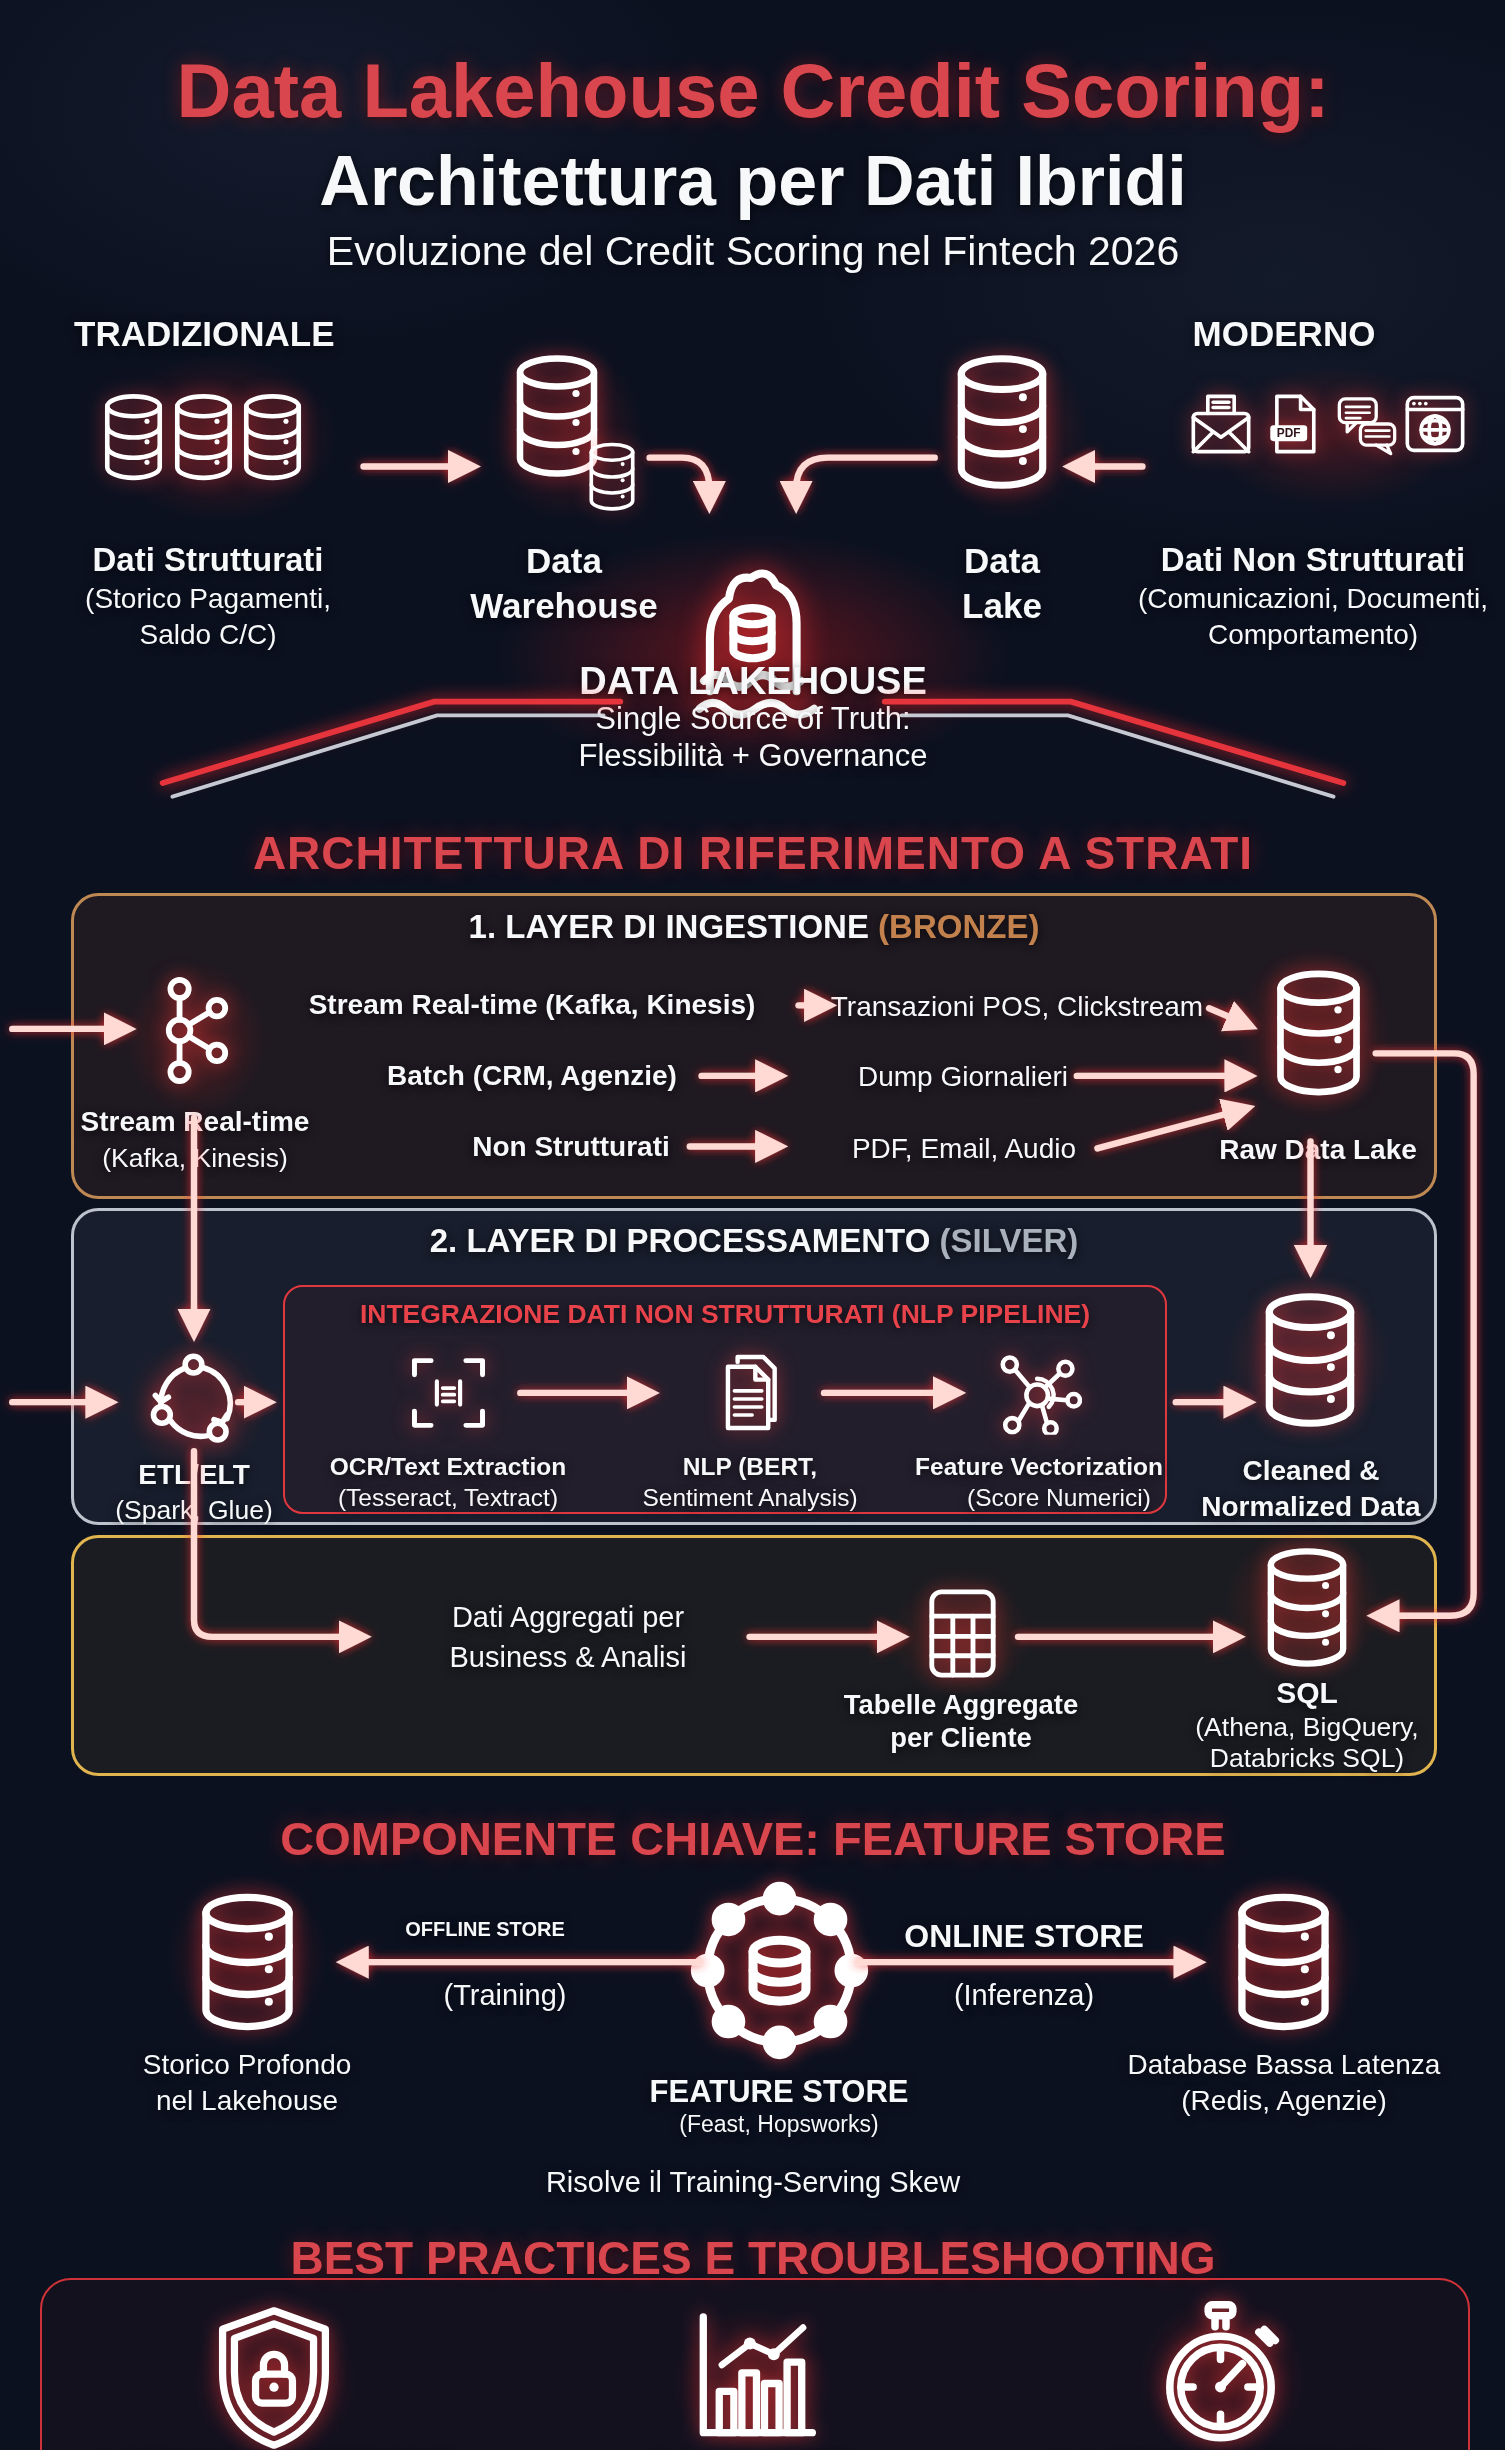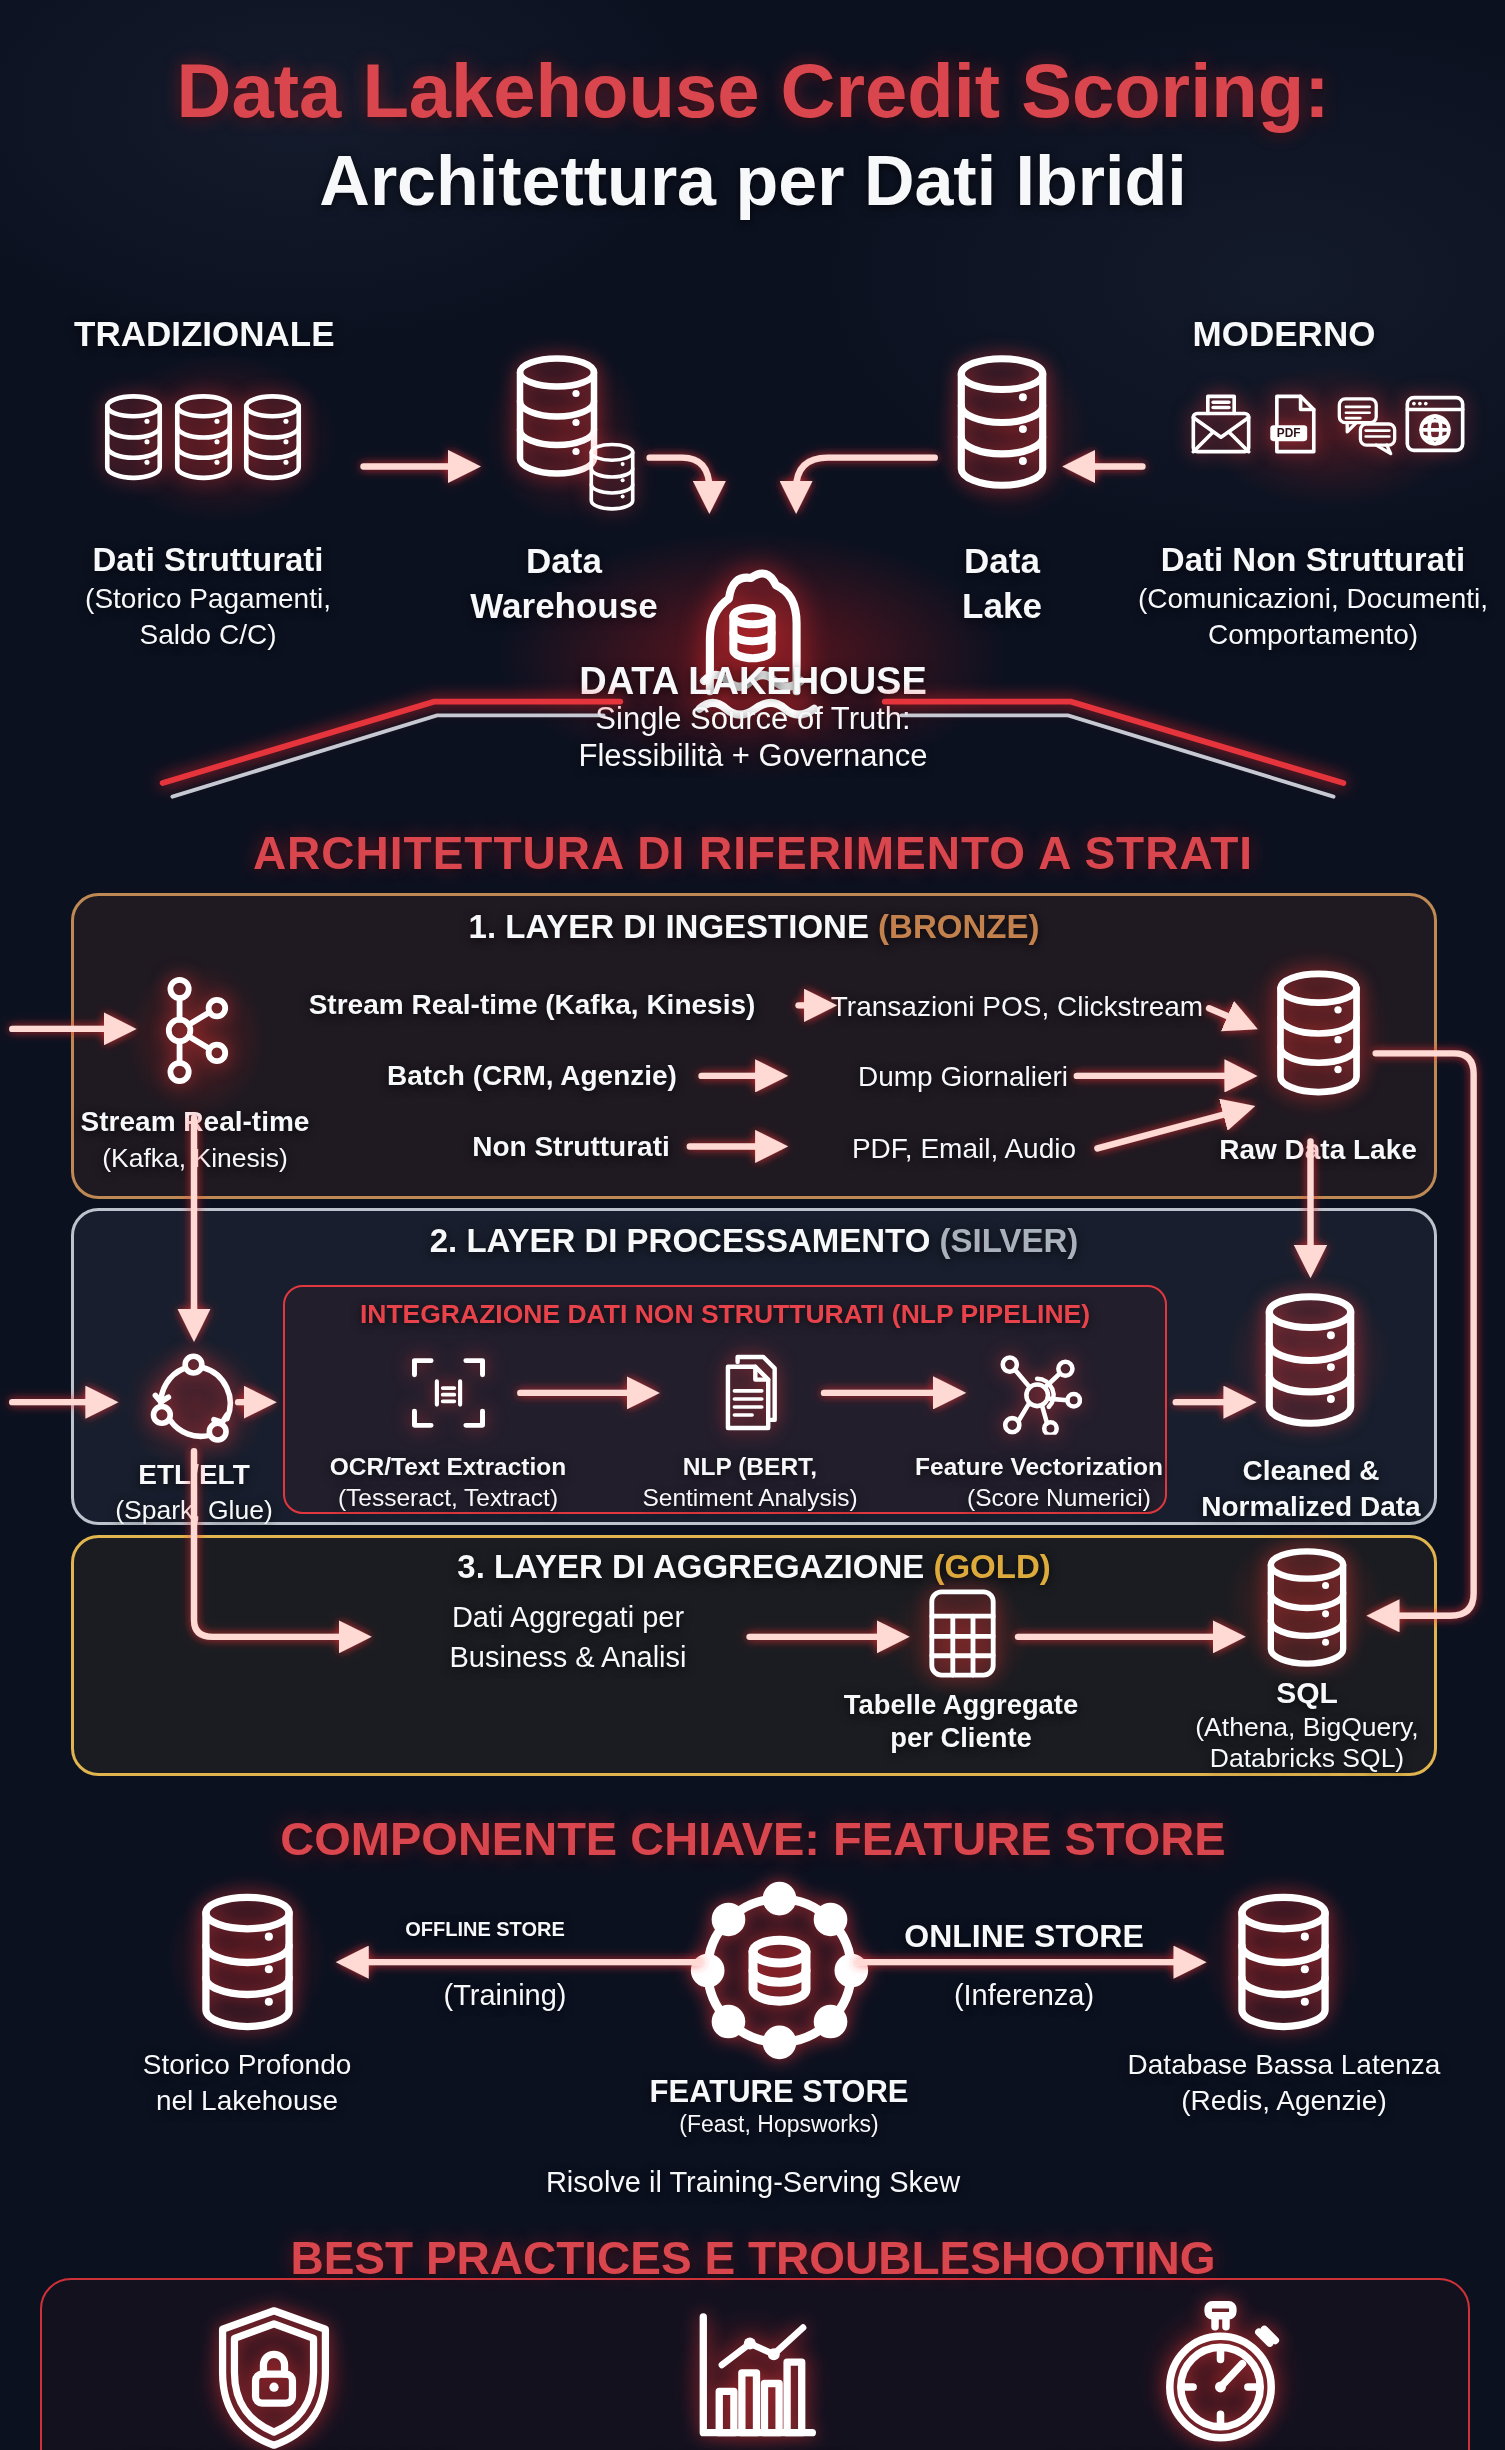--- a/index.html
+++ b/index.html
@@ -215,20 +215,21 @@
   <div class="glow" style="left:862px;top:1553px;width:196px;height:167px;background:radial-gradient(closest-side,rgba(150,30,30,.35),transparent 72%)"></div>
   <div class="glow" style="left:137px;top:1842px;width:221px;height:230px;background:radial-gradient(closest-side,rgba(160,30,30,.45),transparent 72%)"></div>
   <div class="glow" style="left:647px;top:1838px;width:265px;height:265px;background:radial-gradient(closest-side,rgba(160,30,30,.45),transparent 72%)"></div>
   <div class="glow" style="left:1171px;top:1842px;width:221px;height:230px;background:radial-gradient(closest-side,rgba(160,30,30,.45),transparent 72%)"></div>
   <div class="glow" style="left:162px;top:2269px;width:225px;height:225px;background:radial-gradient(closest-side,rgba(160,30,30,.42),transparent 72%)"></div>
   <div class="glow" style="left:642px;top:2279px;width:221px;height:206px;background:radial-gradient(closest-side,rgba(160,30,30,.40),transparent 72%)"></div>
   <div class="glow" style="left:1107px;top:2264px;width:230px;height:230px;background:radial-gradient(closest-side,rgba(160,30,30,.42),transparent 72%)"></div>
 
   <div class="tx bold red" style="left:753px;top:47px;font-size:76px;">Data Lakehouse Credit Scoring:</div>
   <div class="tx bold" style="left:753px;top:141px;font-size:70px;">Architettura per Dati Ibridi</div>
+  <div class="tx" style="left:753px;top:228px;font-size:41px;">Evoluzione del Credit Scoring nel Fintech 2026</div>
 
   <div class="tx txl bold" style="left:74px;top:314px;font-size:35px;">TRADIZIONALE</div>
   <div class="tx bold" style="left:1284px;top:314px;font-size:35px;">MODERNO</div>
 
   <svg class="icon" style="left:98px;top:371px;width:71px;height:133px" viewBox="0 0 145 272" width="71" height="133">
       <use href="#i-db"></use>
     </svg>
   <svg class="icon" style="left:168px;top:371px;width:71px;height:133px" viewBox="0 0 145 272" width="71" height="133">
       <use href="#i-db"></use>
     </svg>
@@ -350,24 +351,20 @@
   <div class="tx bold" style="left:1039px;top:1453px;font-size:24.5px;">Feature Vectorization</div>
   <div class="tx" style="left:1039px;top:1484px;font-size:24.5px;margin-left:20px;">(Score Numerici)</div>
 
   <svg class="icon" style="left:1255px;top:1288px;width:110px;height:145px" viewBox="0 0 225 295" width="110" height="145">
       <use href="#i-db"></use>
     </svg>
   <div class="tx bold" style="left:1311px;top:1455px;font-size:28px;">Cleaned &amp;</div>
   <div class="tx bold" style="left:1311px;top:1491px;font-size:28px;">Normalized Data</div>
 
   <div class="layerbox goldbox" style="left:71px;top:1535px;width:1366px;height:241px;"></div>
-  <div class="tx bold" style="left:754px;top:1548px;font-size:33px;">
-    <span>3. LAYER DI AGGREGAZIONE</span>
-    <span class="tag-gold">(GOLD)</span>
-  </div>
   <div class="tx" style="left:568px;top:1601px;font-size:29px;">Dati Aggregati per</div>
   <div class="tx" style="left:568px;top:1641px;font-size:29px;">Business &amp; Analisi</div>
   <svg class="icon" style="left:922px;top:1587px;width:81px;height:93px" viewBox="0 0 165 190" width="81" height="93">
       <use href="#i-table"></use>
     </svg>
   <div class="tx bold" style="left:961px;top:1689px;font-size:27.4px;">Tabelle Aggregate</div>
   <div class="tx bold" style="left:961px;top:1722px;font-size:27.4px;">per Cliente</div>
   <svg class="icon" style="left:1258px;top:1544px;width:98px;height:128px" viewBox="0 0 200 262" width="98" height="128">
       <use href="#i-db"></use>
     </svg>

